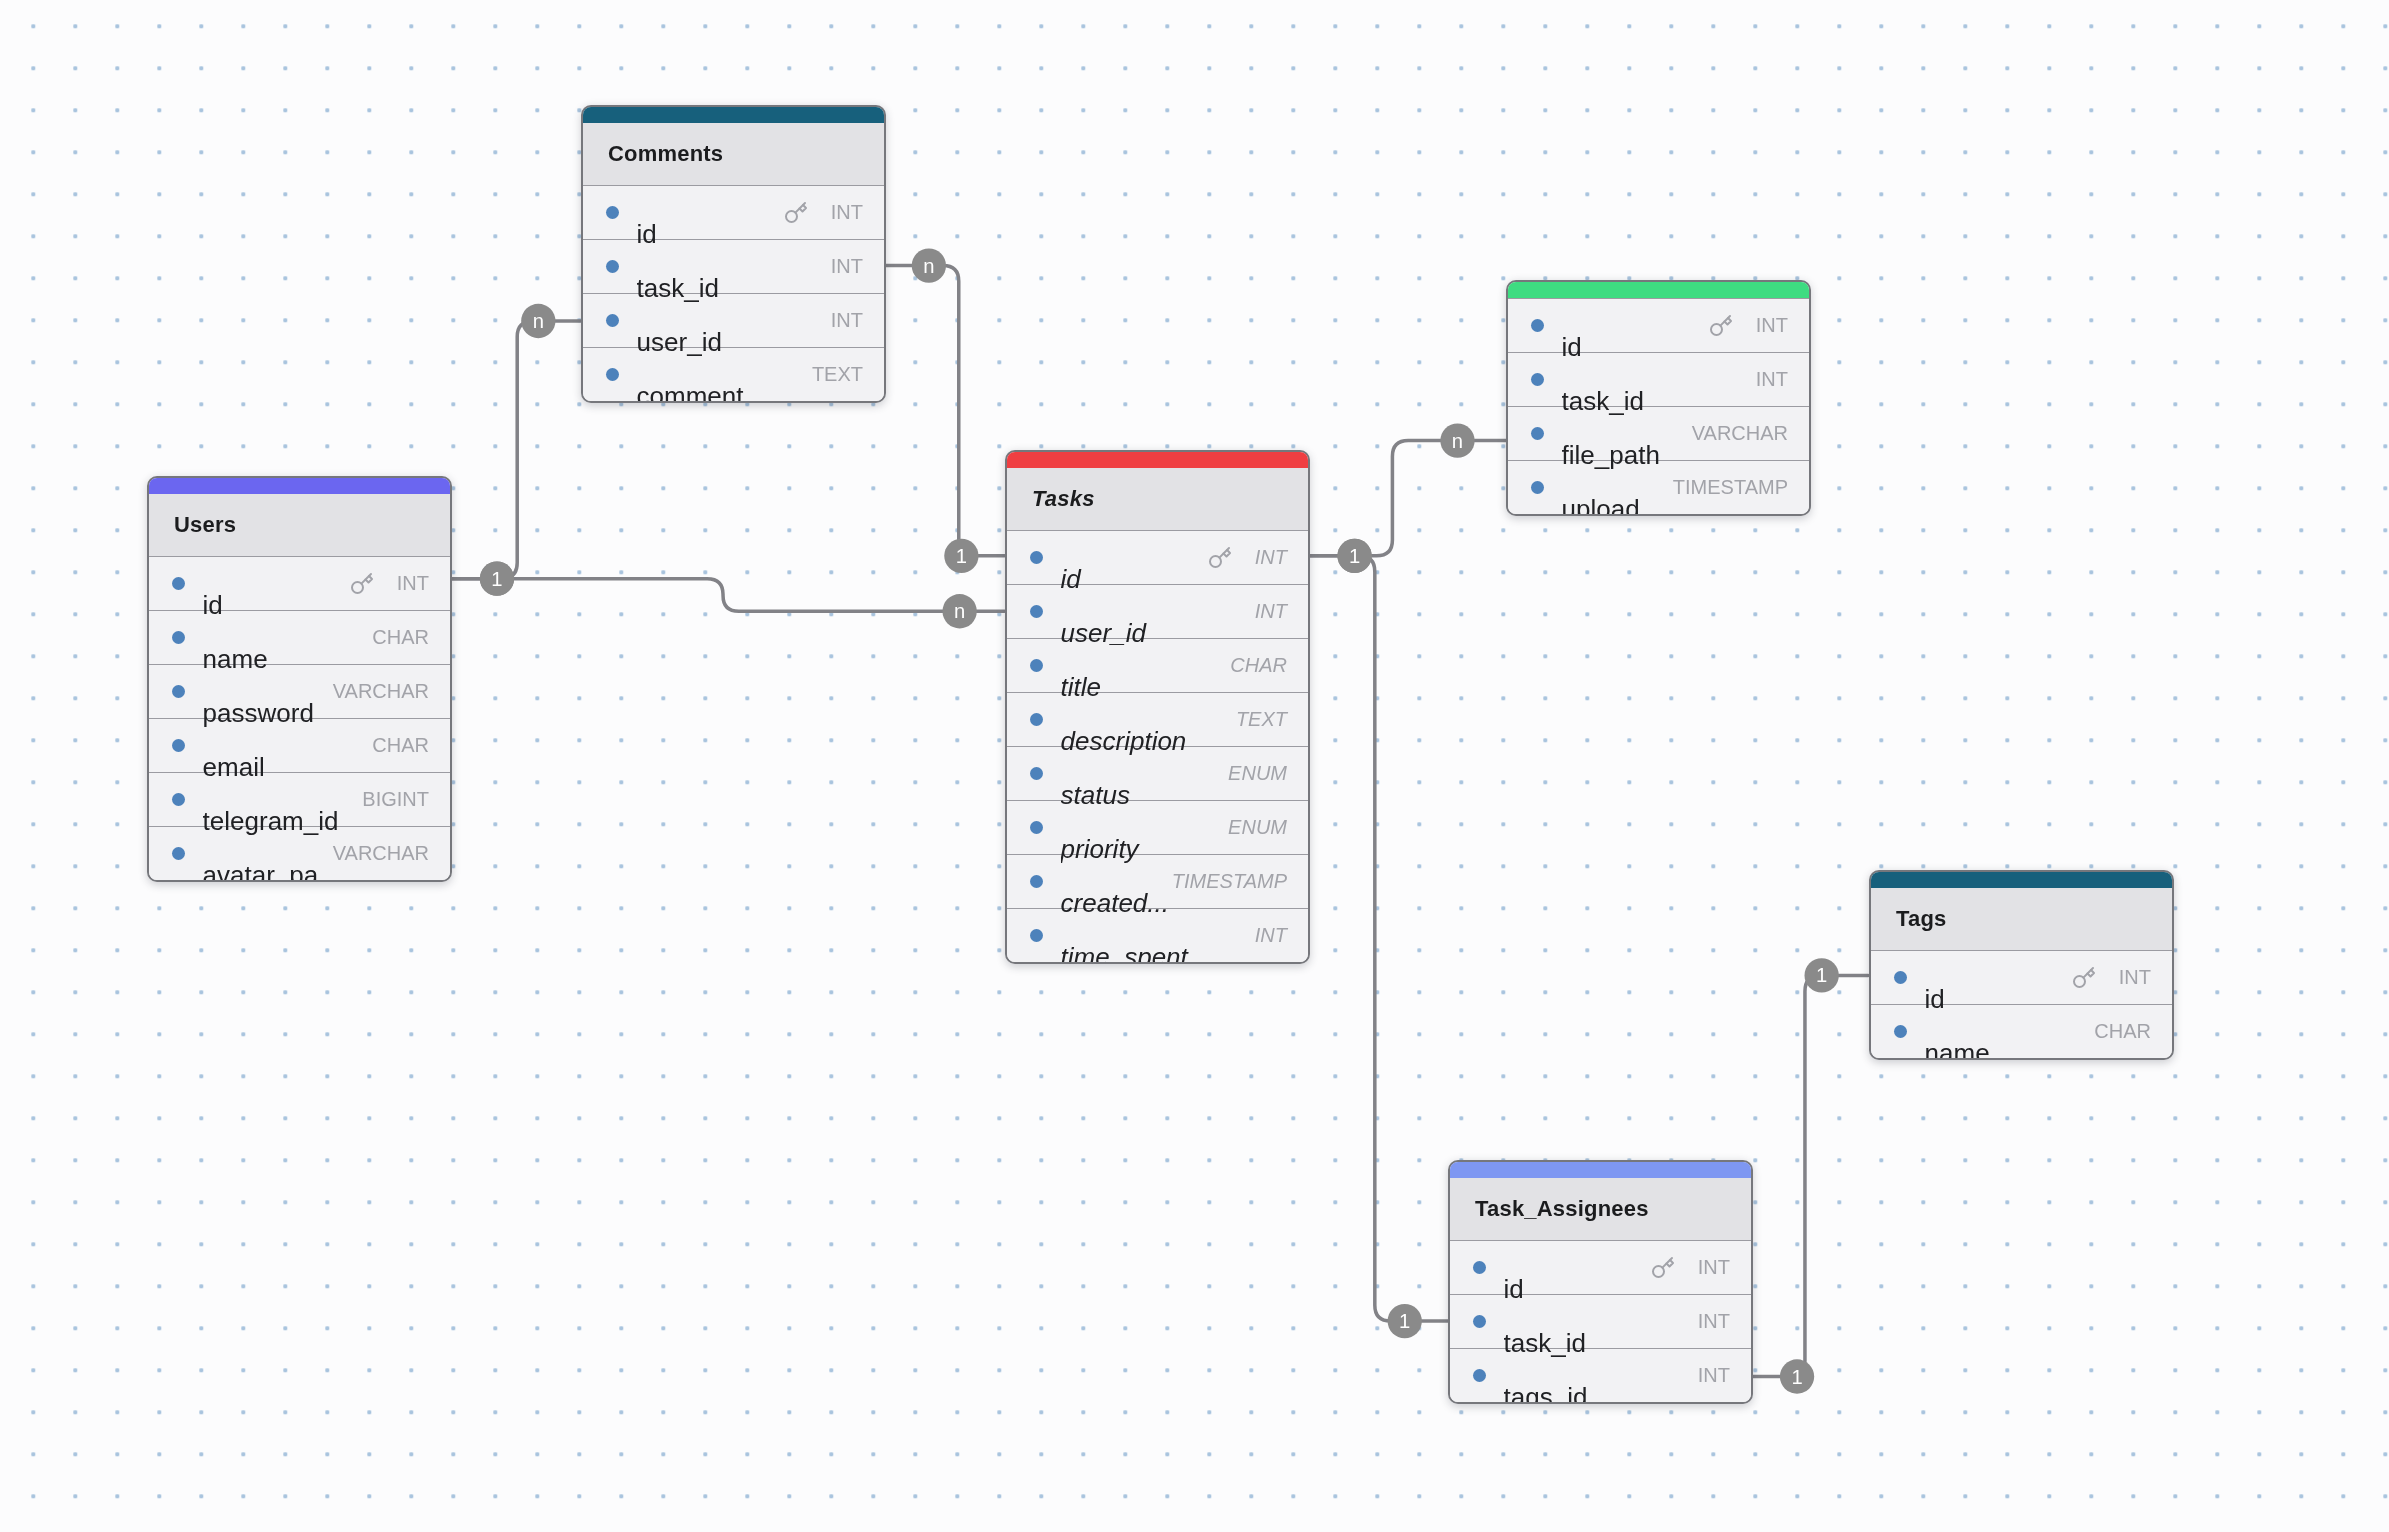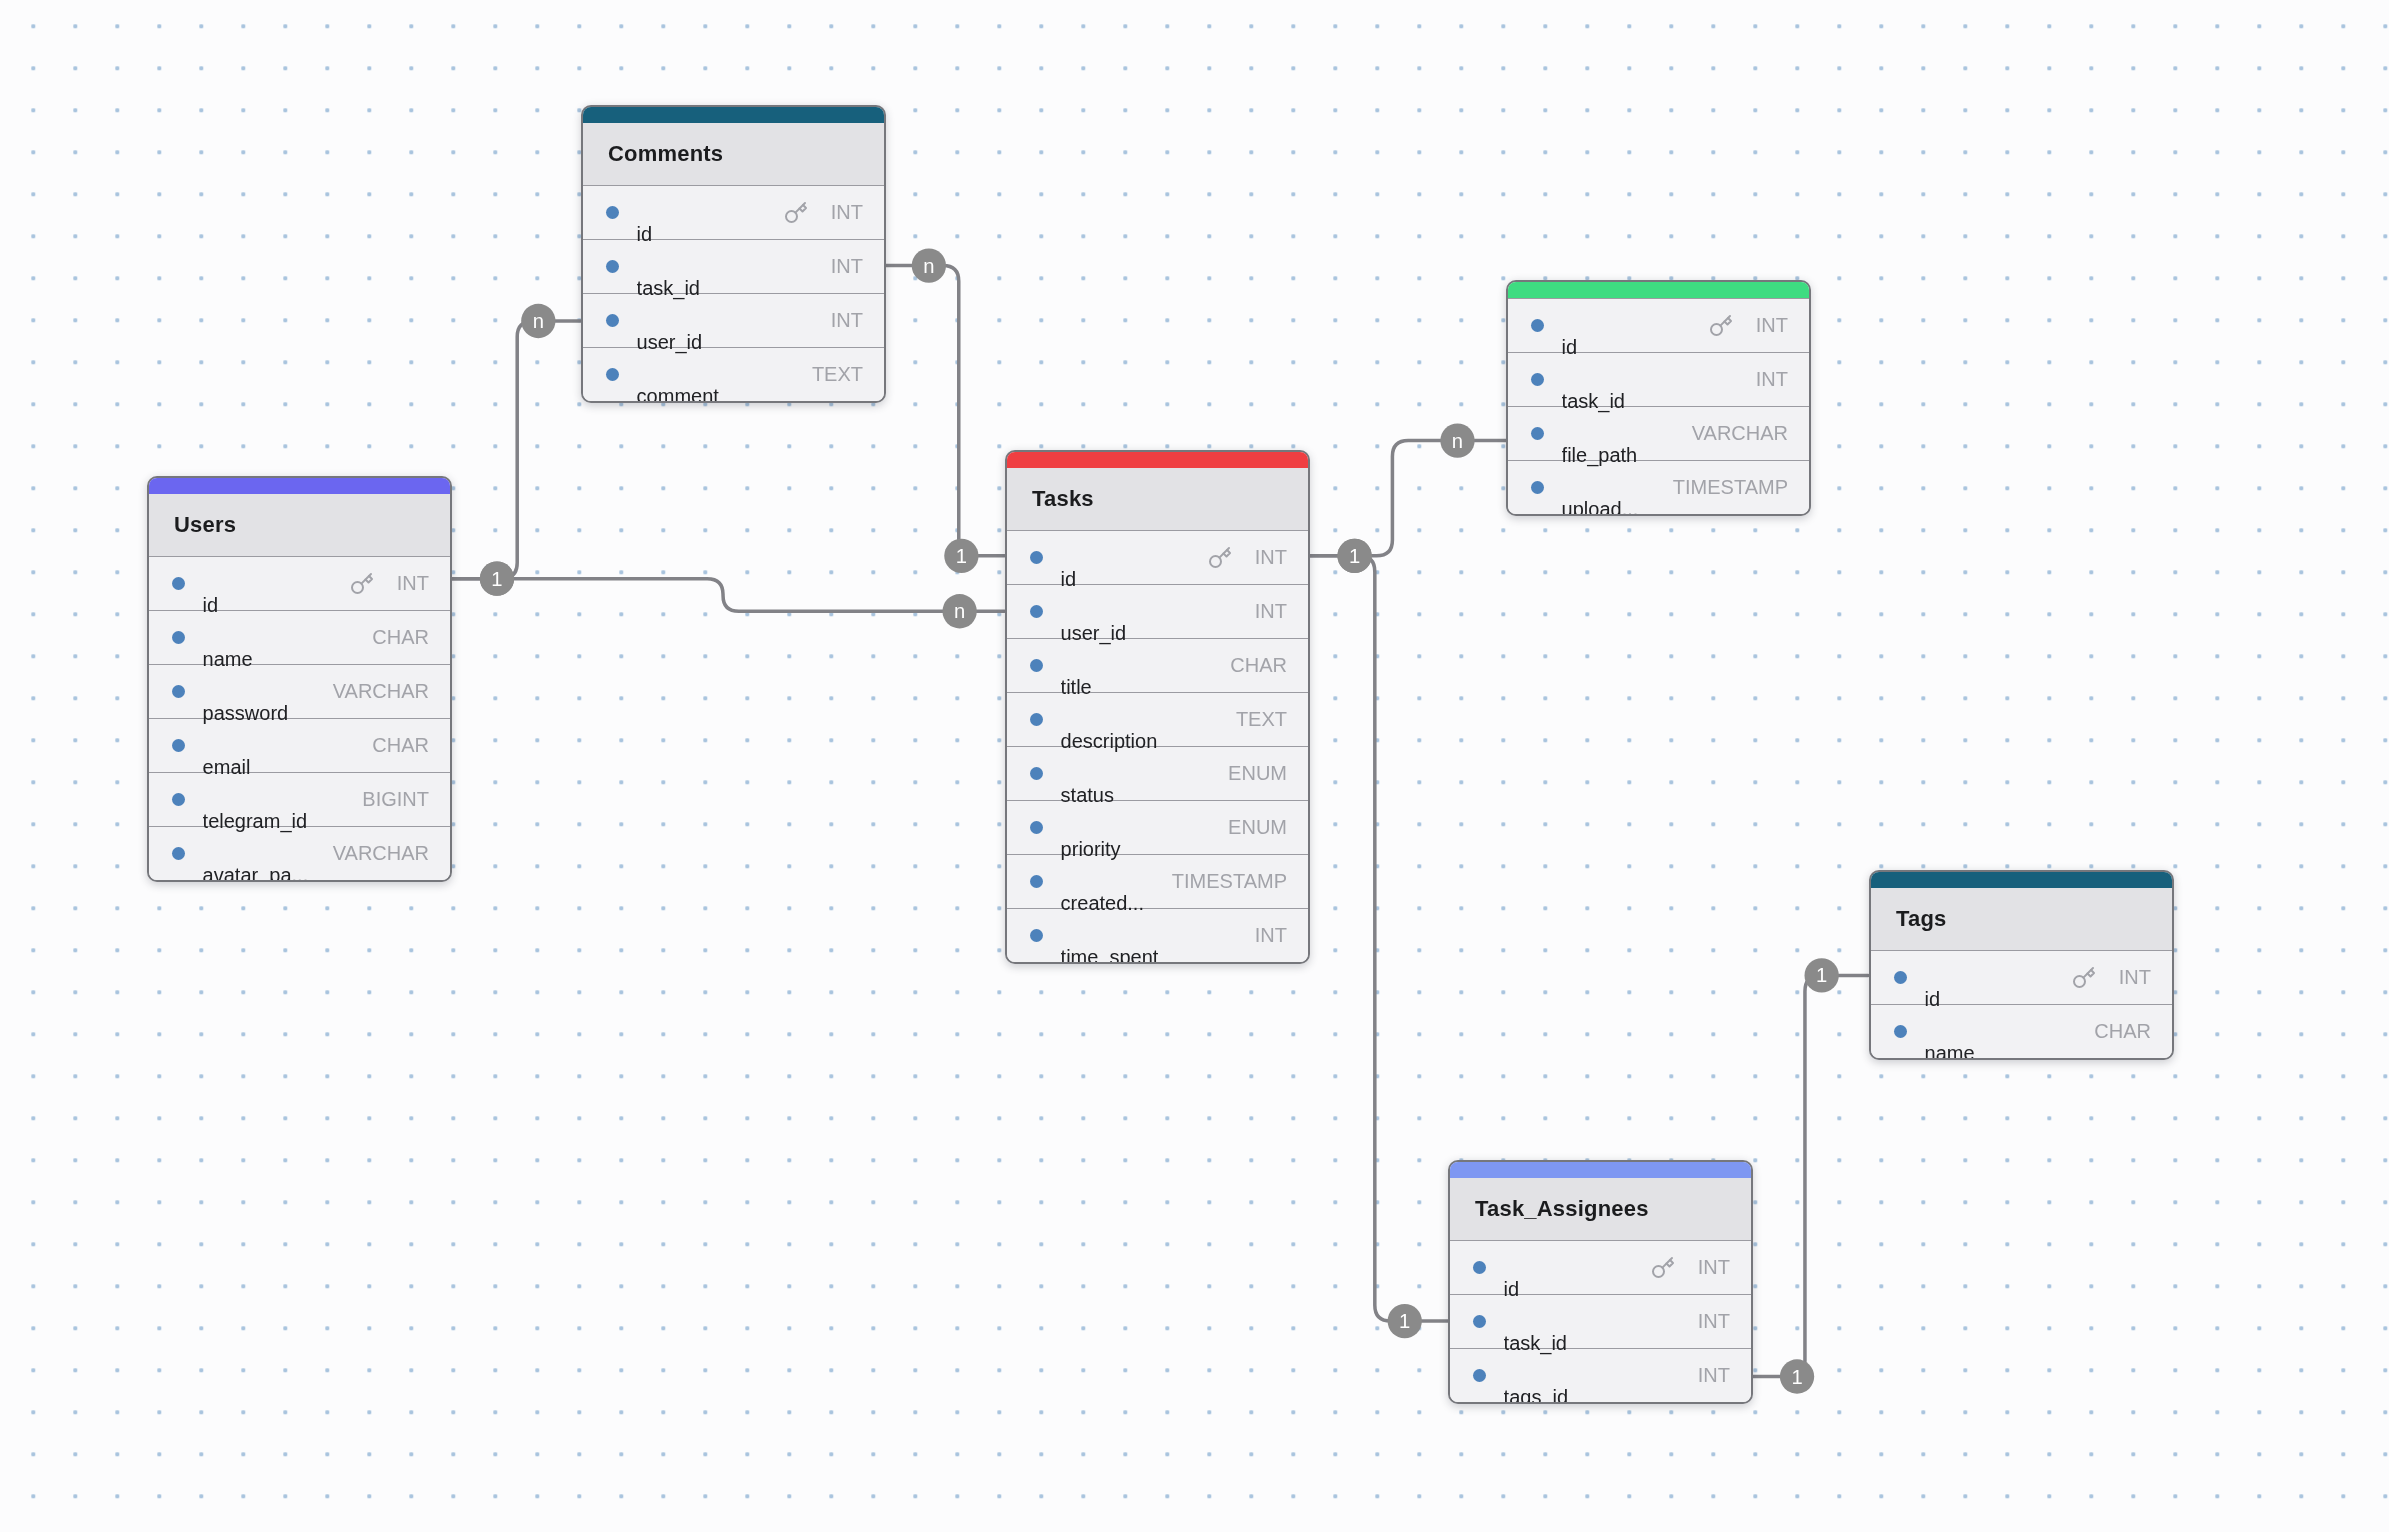--- a/index.html
+++ b/index.html
@@ -41,21 +41,21 @@
     background:#f2f2f4;
     display:flex;align-items:center;
     padding:0 21px 0 23px;
     box-sizing:border-box;
   }
   .fdot{
     width:13px;height:13px;border-radius:50%;
     background:#4d82bb;flex:0 0 auto;margin-right:17.6px;
   }
   .fname{
-    font-size:20px;color:#202124;white-space:nowrap;
+    font-size:26px;color:#202124;white-space:nowrap;
     flex:1 1 auto;overflow:hidden;margin-top:44px;
   }
   .ftype{
     display:flex;align-items:center;gap:23px;
     font-size:20px;color:#a2a3a9;white-space:nowrap;flex:0 0 auto;
   }
   .keyicon{width:24px;height:24px;flex:0 0 auto;}
   .keyicon path,.keyicon circle{stroke:#a2a3a9;stroke-width:2;fill:none;stroke-linecap:round;stroke-linejoin:round;}
 </style>
 </head>
@@ -200,21 +200,21 @@
         </span>
       </div>
       <div class="row">
         <span class="fdot" style="background: rgb(77, 130, 187);"></span>
         <span class="fname">avatar_pa...</span>
         <span class="ftype">
           <span>VARCHAR</span>
         </span>
       </div>
     </div>
-    <div class="table" style="left: 1005px; top: 450px;">
+    <div class="table" style="left: 1005px; top: 450px; font-style: italic;">
       <div class="accent" style="background: rgb(239, 62, 66);"></div>
       <div class="ttitle">Tasks</div>
       <div class="row">
         <span class="fdot" style="background: rgb(77, 130, 187);"></span>
         <span class="fname">id</span>
         <span class="ftype">
           <svg class="keyicon" viewBox="0 0 24 24">
             <circle cx="7.5" cy="15.5" r="5.5"></circle>
             <path d="m21 2-9.6 9.6"></path>
             <path d="m15.5 7.5 3 3L22 7l-3-3"></path>

